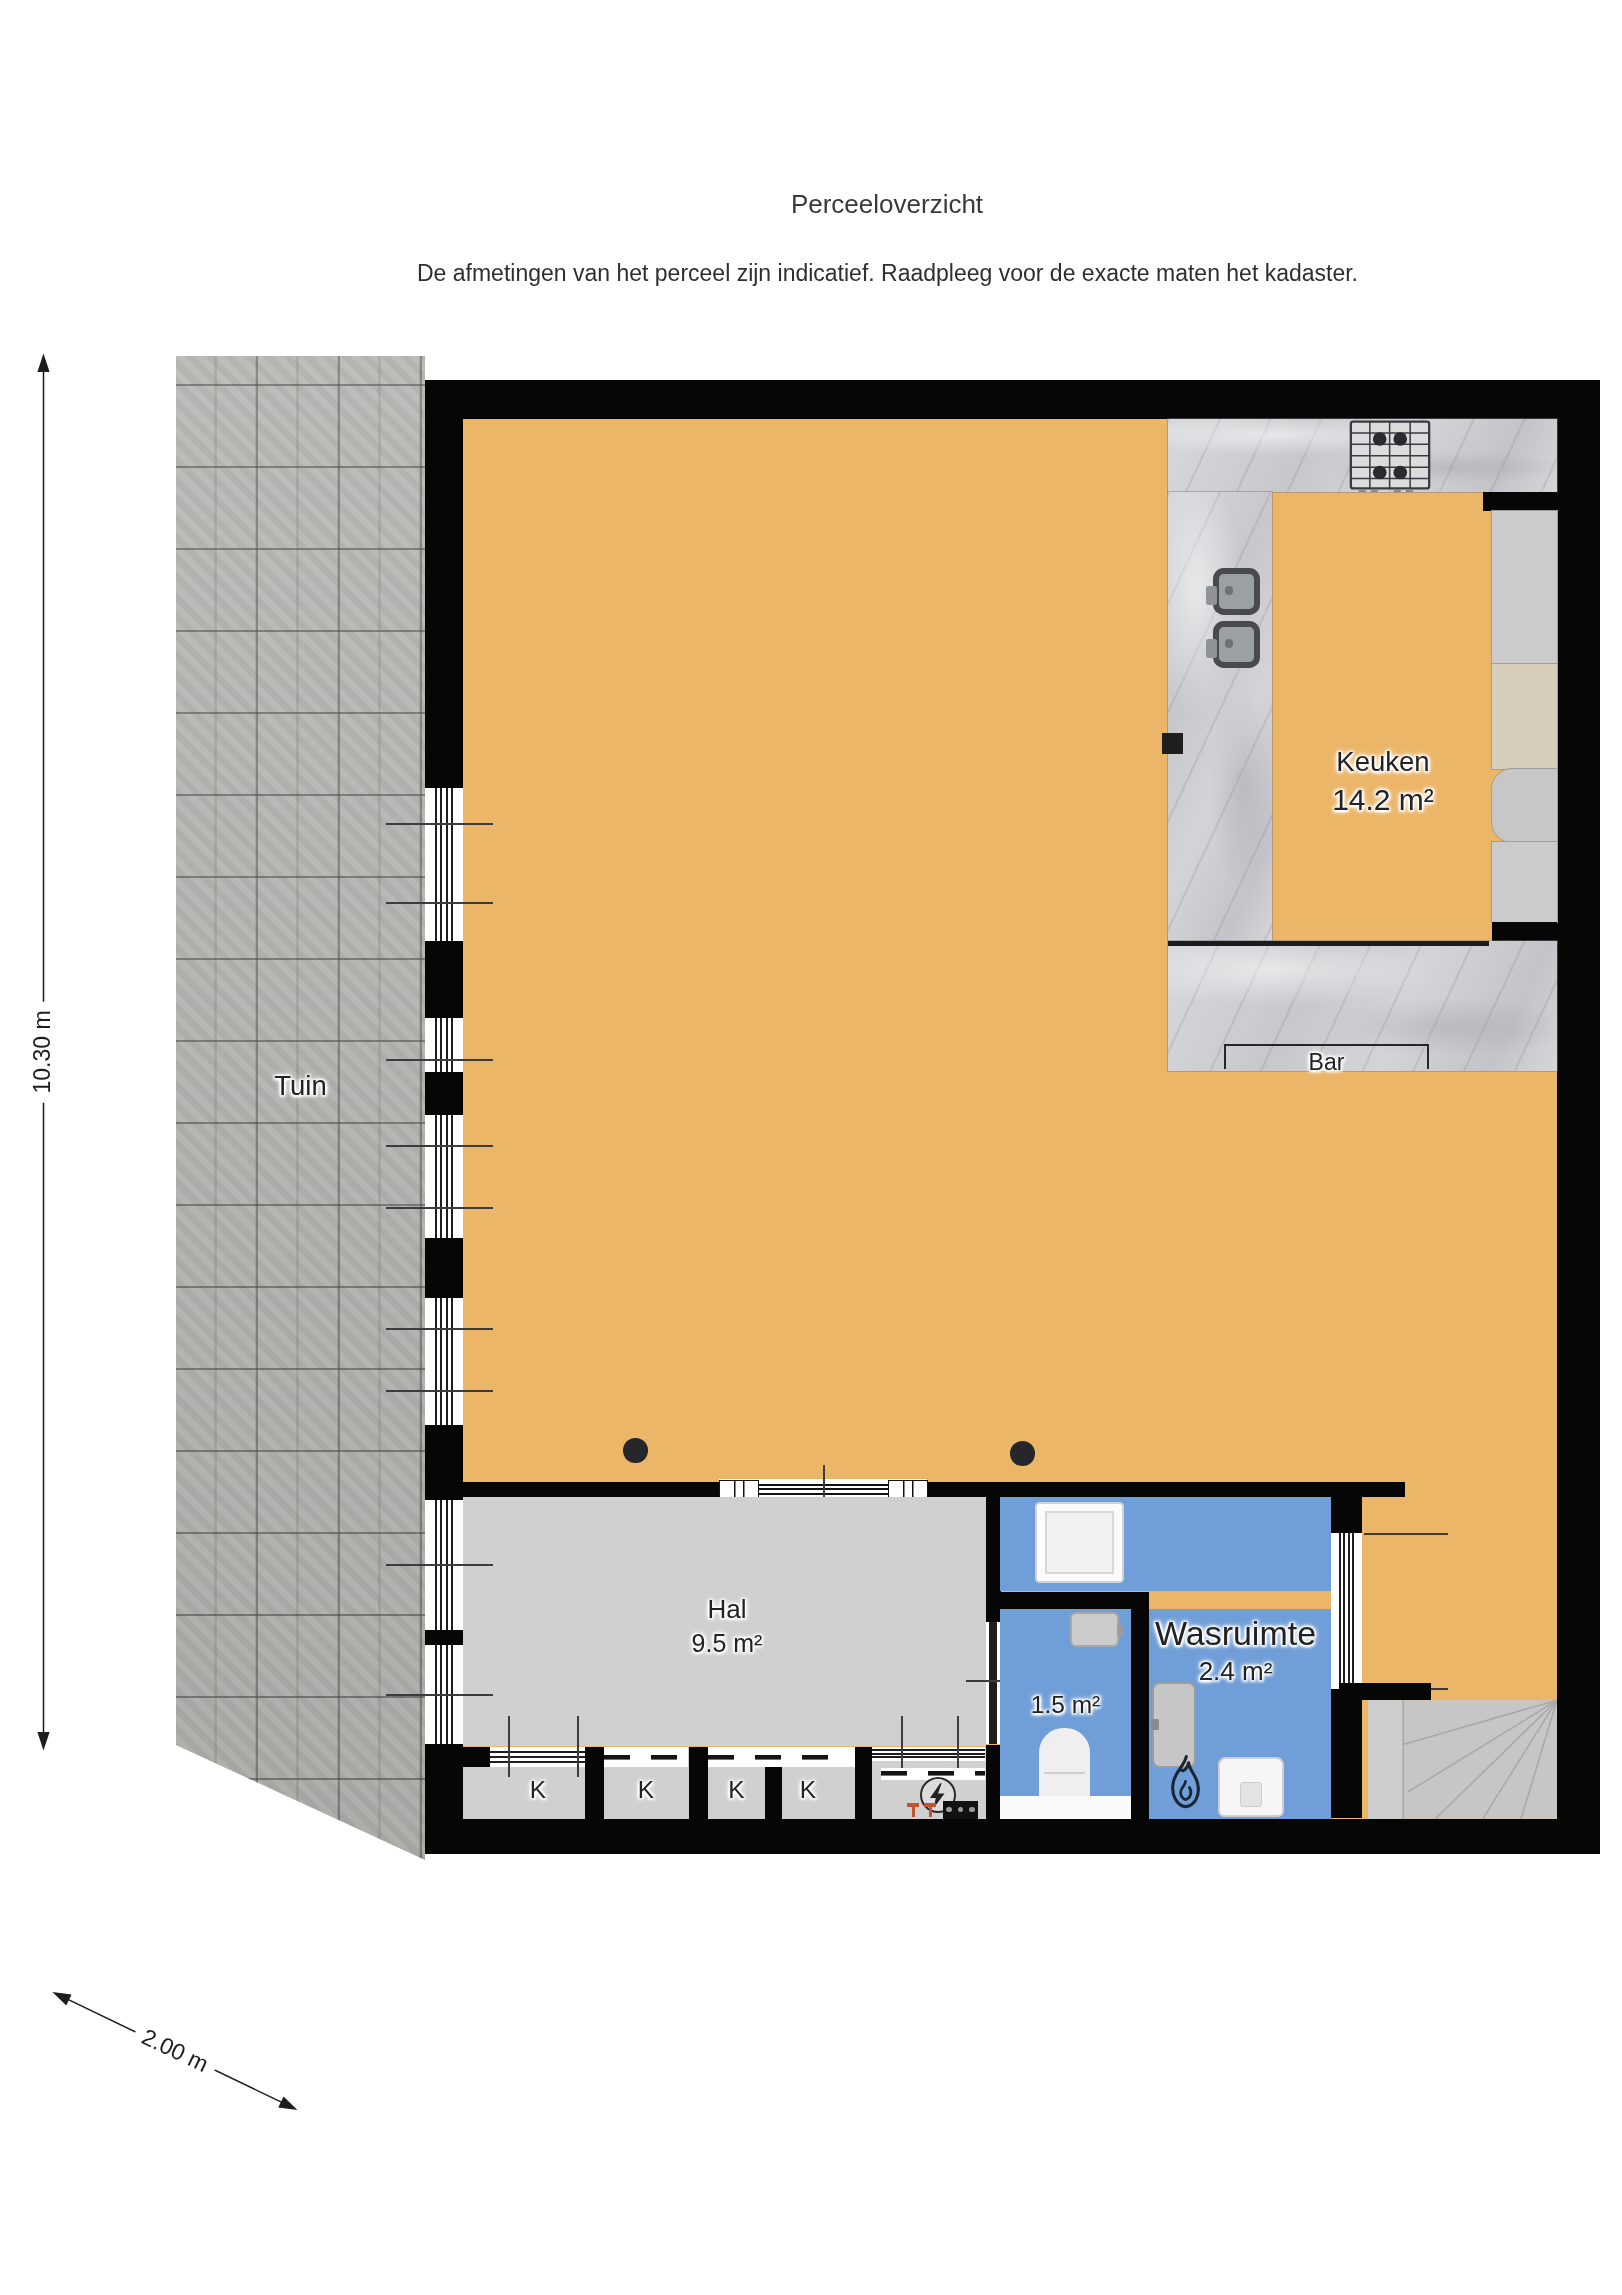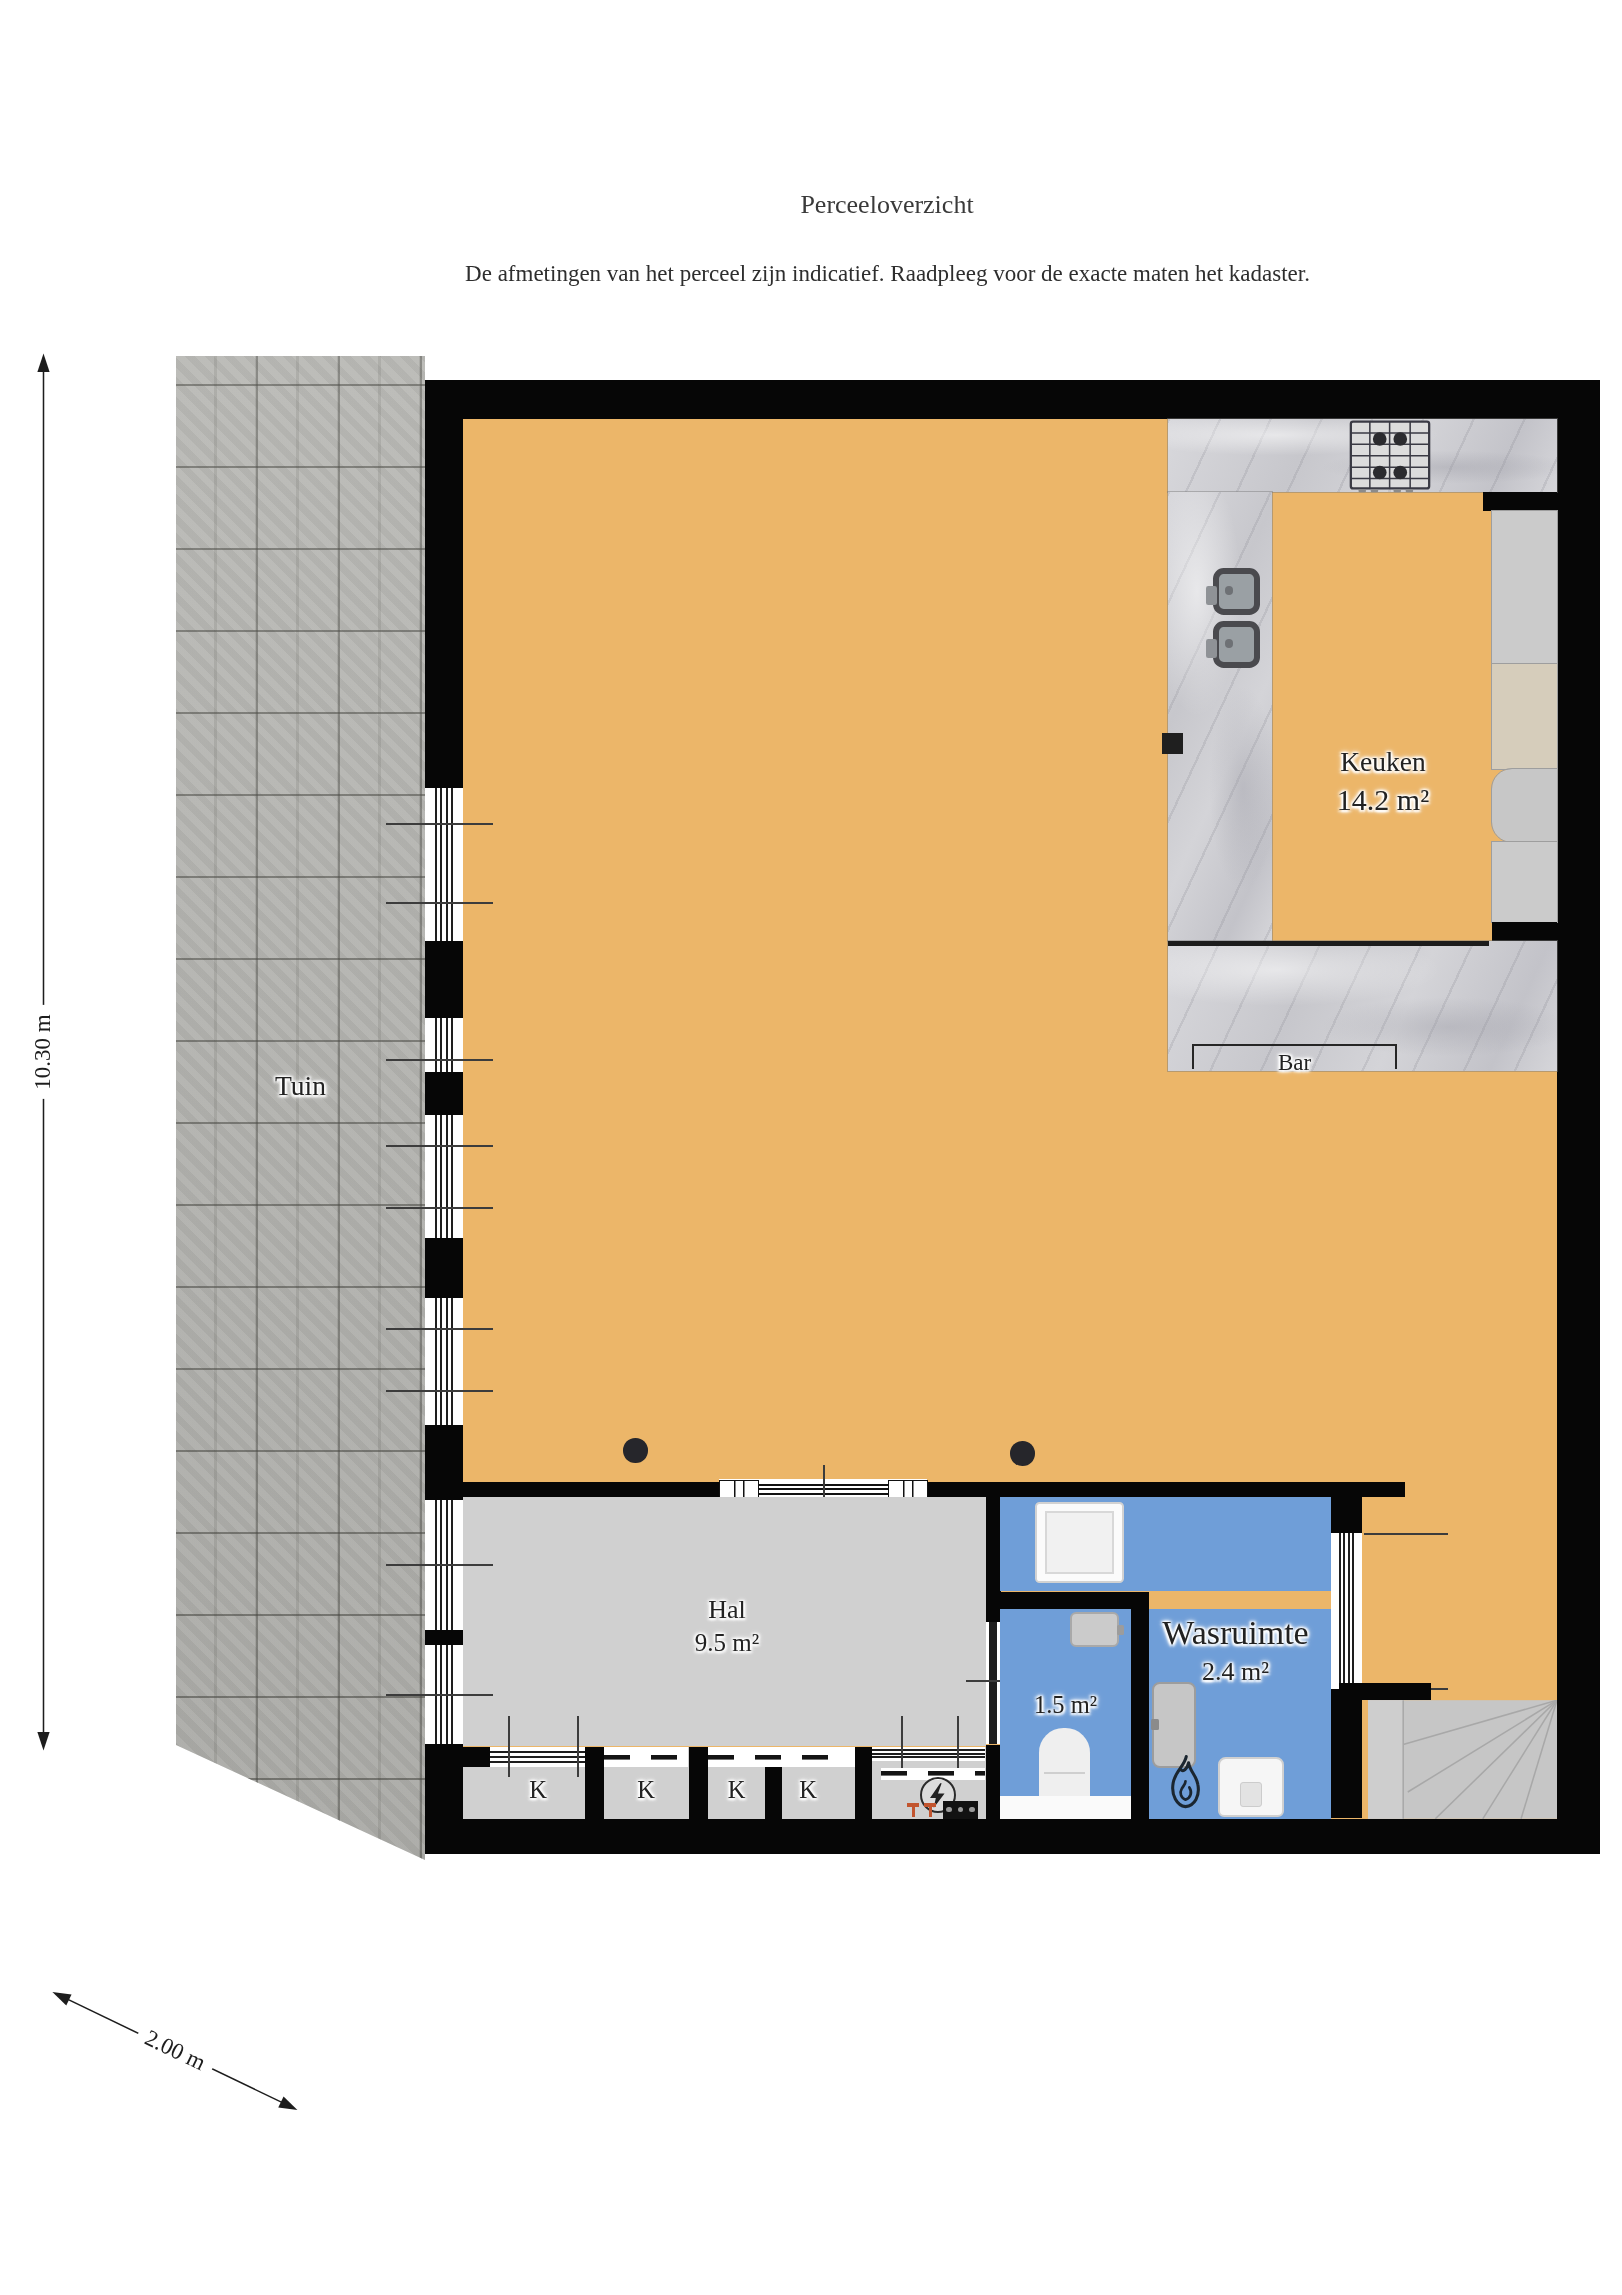--- a/index.html
+++ b/index.html
@@ -1,17 +1,17 @@
 <!DOCTYPE html>
 <html style="--floor-orange: #ecb669; --floor-gray: #d0d0d0; --wet-room-blue: #6f9ed8; --wall-black: #060606; --garden-tile: #b5b5b1; --marble: #d0d0d4; --cabinet-tan: #d6cdbb; --radiator-orange: #c2552f; --text-dark: #222222;font-size:12.2px"><head>
 <meta charset="utf-8">
 <style>
   html,body{margin:0;padding:0;background:#ffffff;}
   .canvas{position:relative;width:1623px;height:2295px;background:#fff;overflow:hidden;
-          font-family:Liberation Serif, serif;}
+          font-family:Liberation Sans, sans-serif;}
   .abs{position:absolute;}
   .wall{background:var(--wall-black,#060606);}
   .orange{background:var(--floor-orange,#ecb669);}
   .grayfloor{background:var(--floor-gray,#d0d0d0);}
   .blue{background:var(--wet-room-blue,#6f9ed8);}
 
   
   .tile{
     background-color:var(--garden-tile,#b5b5b1);
     background-image:
@@ -154,21 +154,21 @@
   <div class="abs ksink" style="left:1213px;top:621px;width:47px;height:47px;"></div>
   <div class="abs" style="left:1162px;top:733px;width:21.4px;height:21.4px;background:#1f1f1f;"></div>
 
   <div class="abs label halo" style="left:1272px;top:744px;width:222px;">
     <span style="display:block;font-size:27.5px;">Keuken</span>
     <span style="display:block;font-size:30px;">14.2 m²</span>
   </div>
 
   <div class="abs marble" style="left:1168px;top:941px;width:389px;height:130px;"></div>
   <div class="abs" style="left:1168px;top:941px;width:321px;height:5.4px;background:#1c1c1c;"></div>
-  <div class="abs" style="left:1192px;top:1044px;width:205px;height:25px;border:2.3px solid #262626;border-bottom:none;box-sizing:border-box;">
+  <div class="abs" style="left:1224px;top:1044px;width:205px;height:25px;border:2.3px solid #262626;border-bottom:none;box-sizing:border-box;">
     <div class="label halo" style="font-size:23px;margin-top:1.5px;">Bar</div>
   </div>
 
   <div class="abs post" style="left:623px;top:1438px;width:24.5px;height:24.5px;"></div>
   <div class="abs post" style="left:1010px;top:1441px;width:24.5px;height:24.5px;"></div>
 
   <div class="abs wall" style="left:463px;top:1482px;width:942px;height:15.3px;"></div>
   <div class="abs" style="left:719px;top:1479px;width:208px;height:21.4px;background:#fff;"></div>
   <div class="abs track" style="left:759px;top:1484px;width:129px;height:10.7px;"></div>
   <div class="abs doorbox" style="left:719px;top:1480px;width:40px;height:20px;"></div>

